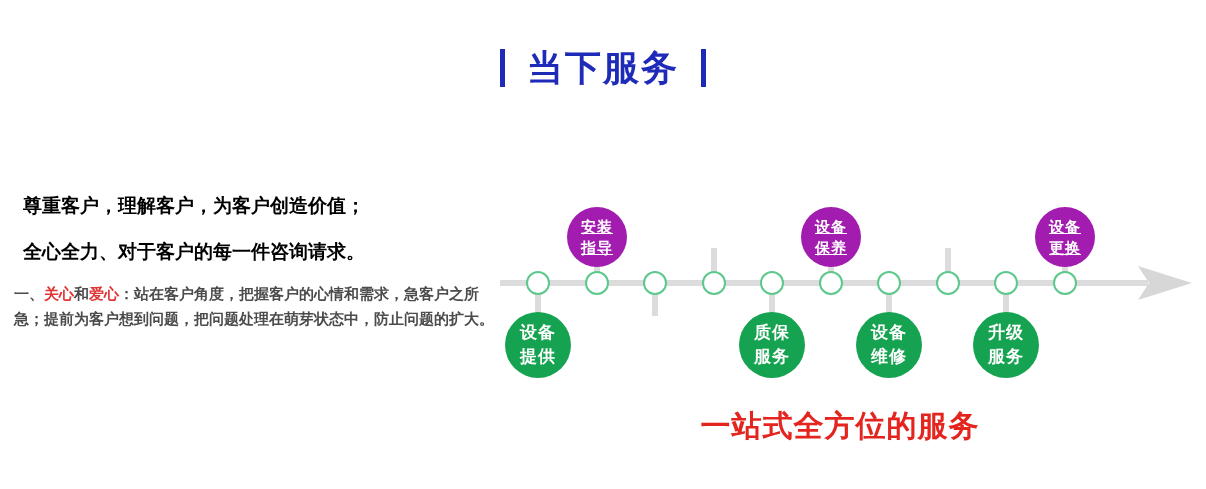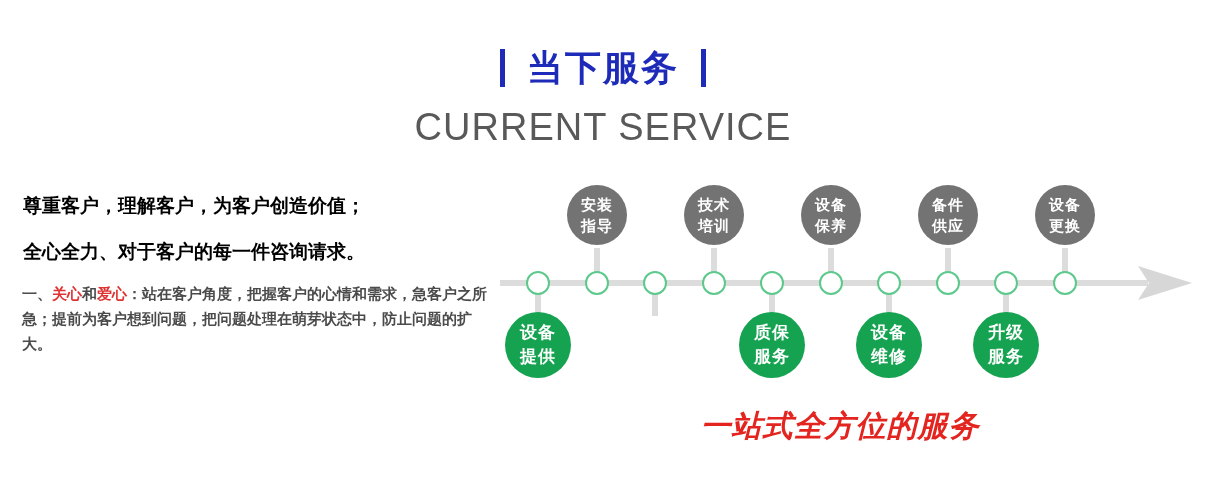--- a/index.html
+++ b/index.html
@@ -16,55 +16,54 @@
   .title-bar{width:5px;height:38px;background:#1e2ab8;}
   .title-cn{font-size:36px;font-weight:700;color:#1e2ab8;letter-spacing:2px;line-height:40px;}
   .subtitle{
     position:absolute;top:106px;left:0;width:100%;text-align:center;
     font-size:38px;color:#595959;letter-spacing:1px;font-weight:400;
   }
   
   .left-text{position:absolute;left:10px;top:176px;width:498px;}
   .intro{margin:0 0 8px 0;}
   .intro p{margin:13px;font-size:19px;line-height:33px;font-weight:700;color:#000000;}
-  .principles p{margin:12px;font-size:15px;line-height:25px;font-weight:700;color:#4b4b4b;}
+  .principles p{margin:4px;font-size:15px;line-height:25px;font-weight:700;color:#4b4b4b;}
   .kw{color:#e03434;}
   
   .mainline{position:absolute;left:500px;top:280px;width:648px;height:6px;background:#dcdcdc;}
   .arrow{position:absolute;left:1138px;top:264px;}
   .stem{position:absolute;width:6px;height:28px;background:#dcdcdc;}
   .stem.up{top:248px;}
   .stem.dn{top:288px;}
   .node{
     position:absolute;top:271px;width:20px;height:20px;border-radius:50%;
     background:#ffffff;border:2px solid #5dc88c;box-sizing:content-box;
   }
   .svc{
     position:absolute;border-radius:50%;color:#ffffff;font-weight:600;
     display:flex;flex-direction:column;align-items:center;justify-content:center;
     text-align:center;
   }
-  .svc.top{top:185px;width:60px;height:60px;background:#737373;font-size:15px;line-height:21px;letter-spacing:1px;}
+  .svc.top{top:207px;width:60px;height:60px;background:#a21caf;font-size:15px;line-height:21px;letter-spacing:1px;text-decoration:underline;}
   .svc.bot{top:312px;width:66px;height:66px;background:#16a351;font-size:17px;line-height:24px;letter-spacing:1px;}
   .slogan{
     position:absolute;left:500px;top:406px;width:680px;text-align:center;
-    font-size:30px;font-weight:700;color:#e4251f;letter-spacing:1px;font-style:italic;
+    font-size:30px;font-weight:700;color:#e4251f;letter-spacing:1px;
   }
 </style>
 </head>
 <body>
 
 <div class="page">
 
   <div class="title-row">
     <span class="title-bar"></span>
     <span class="title-cn">当下服务</span>
     <span class="title-bar"></span>
   </div>
-  <div class="subtitle">CURRENT SERVICE</div>
 
   <div class="left-text">
     <div class="intro">
       <p>尊重客户，理解客户，为客户创造价值；</p>
       <p>全心全力、对于客户的每一件咨询请求。</p>
     </div>
     <div class="principles">
       <p><span>一、</span><span class="kw">关心</span><span>和</span><span class="kw">爱心</span><span>：站在客户角度，把握客户的心情和需求，急客户之所急；提前为客户想到问题，把问题处理在萌芽状态中，防止问题的扩大。</span></p>
     </div>
   </div>
@@ -94,31 +93,23 @@
   <div class="node" style="left:819px"></div>
   <div class="node" style="left:877px"></div>
   <div class="node" style="left:936px"></div>
   <div class="node" style="left:994px"></div>
   <div class="node" style="left:1053px"></div>
 
   <div class="svc top" style="left:567px">
     <span>安装</span>
     <span>指导</span>
   </div>
-  <div class="svc top" style="left:684px">
-    <span>技术</span>
-    <span>培训</span>
-  </div>
   <div class="svc top" style="left:801px">
     <span>设备</span>
     <span>保养</span>
-  </div>
-  <div class="svc top" style="left:918px">
-    <span>备件</span>
-    <span>供应</span>
   </div>
   <div class="svc top" style="left:1035px">
     <span>设备</span>
     <span>更换</span>
   </div>
 
   <div class="svc bot" style="left:505px">
     <span>设备</span>
     <span>提供</span>
   </div>

